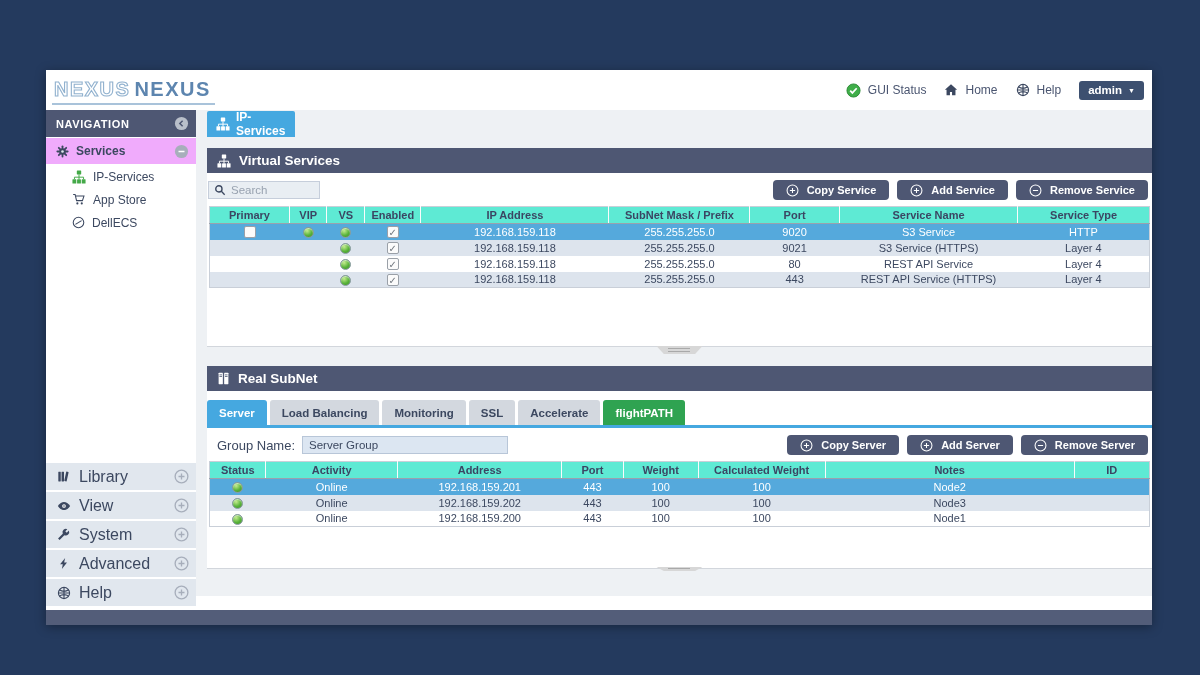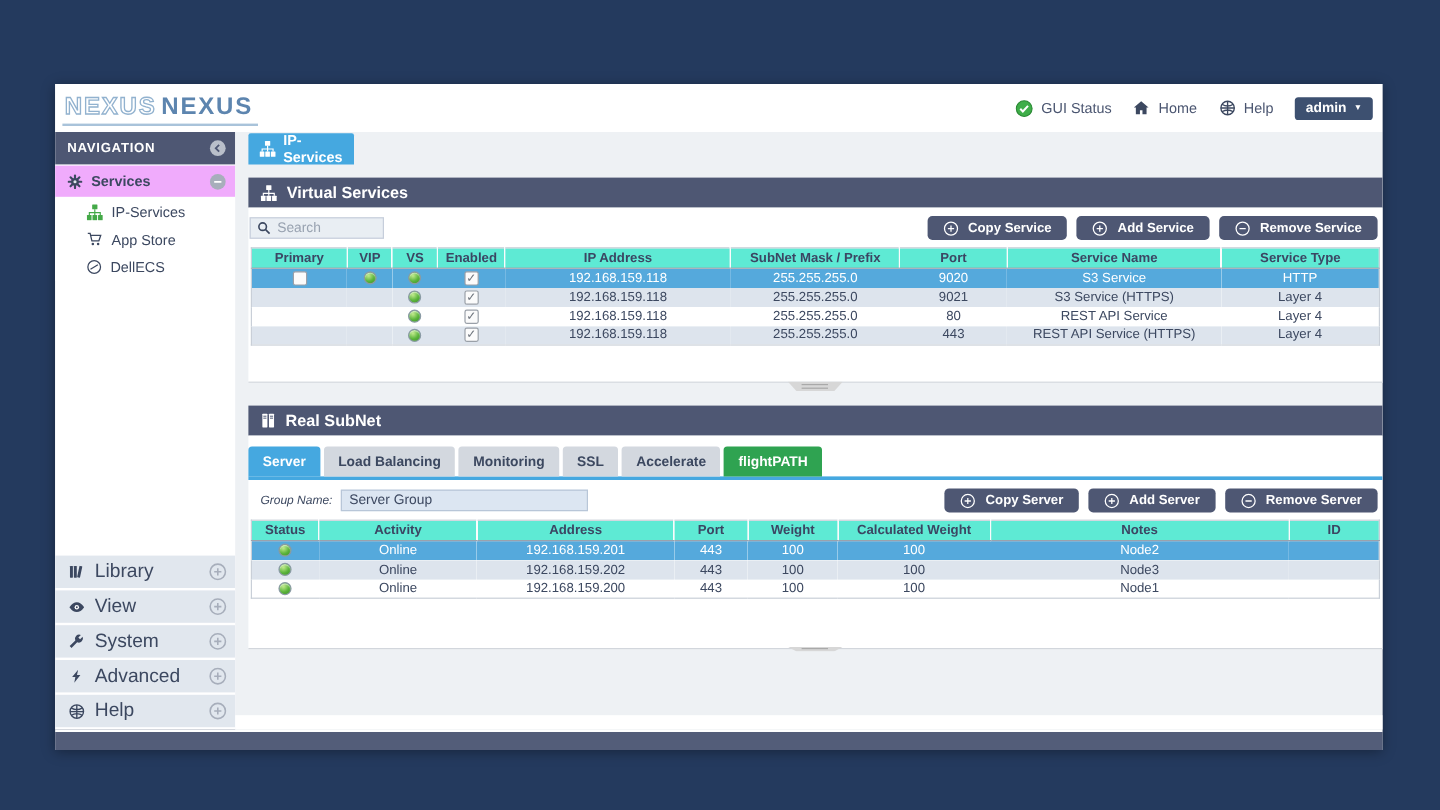--- a/index.html
+++ b/index.html
@@ -47,21 +47,21 @@
   .content { flex:1 1 auto; background:#eef1f4; padding-left:11px; display:flex; flex-direction:column; min-width:0; position:relative; }
   .page-tab { margin-top:1px; height:26px; width:88px; background:#45a8e0; color:#fff; font-size:12px; font-weight:700;
               display:flex; align-items:center; gap:6px; padding:0 9px; border-radius:2px 2px 0 0; cursor:pointer; }
   .page-tab .tab-ico { display:flex; color:#fff; }
 
   .panel { margin-top:11px; }
   .panel-header { height:25px; background:#4e5773; color:#fff; font-size:13.5px; font-weight:700;
                   display:flex; align-items:center; gap:8px; padding:0 10px; }
   .panel-header .ph-ico { display:flex; }
   .panel-body { background:#fff; position:relative; border-bottom:1px solid #d2d6dc; }
-  .vs-body { height:146px; }
+  .vs-body { height:174px; }
   .rs-body { height:178px; }
 
   .toolbar { display:flex; align-items:center; padding:7px 2px 6px 1px; }
   .search-box { width:112px; height:18px; background:#e9eef3; border:1px solid #c6cedb; display:flex;
                 align-items:center; gap:5px; padding:0 5px; color:#3c4860; }
   .search-box input { border:none; background:transparent; outline:none; width:100%; font-family:inherit;
                       font-size:11.5px; color:#3c4860; }
   .search-box input::placeholder { color:#98a2b0; }
   .btn-group { margin-left:auto; display:flex; gap:8px; padding-right:2px; }
   .btn { border:none; background:#4e5773; color:#fff; font-family:inherit; font-weight:700; font-size:11px;
@@ -93,21 +93,21 @@
   .drag-handle.small .dh-lines { height:2px; border-bottom:none; }
 
   .rs-panel { margin-top:19px; }
   .tabs { display:flex; gap:3px; padding:9px 0 0 0; border-bottom:3px solid #45a8e0; }
   .tab { background:#d3d8df; color:#3c4860; font-size:11.5px; font-weight:700; padding:0 12px; height:25px;
          display:flex; align-items:center; border-radius:3px 3px 0 0; cursor:pointer; }
   .tab.active { background:#45a8e0; color:#fff; }
   .tab.green { background:#2fa351; color:#fff; }
 
   .group-row { display:flex; align-items:center; padding:7px 2px 6px 10px; }
-  .group-row label { font-size:10px; color:#3c4860;font-style:italic; }
+  .group-row label { font-size:13px; color:#3c4860; }
   .group-input { width:206px; height:18px; margin-left:7px; background:#dce6f2; border:1px solid #b8c6d8;
                  font-family:inherit; font-size:11.5px; color:#3c4860; padding:0 6px; outline:none; }
 
   .bottom-white { margin-top:auto; height:12px; background:#fff; margin-left:-11px; }
   .footer-bar { height:17px; flex:0 0 auto; background:#535d79; border-top:2px solid #fff; }
 
   
   .vs-grid col.c0{width:8.5%} .vs-grid col.c1{width:4%} .vs-grid col.c2{width:4%} .vs-grid col.c3{width:6%}
   .vs-grid col.c4{width:20%} .vs-grid col.c5{width:15%} .vs-grid col.c6{width:9.5%} .vs-grid col.c7{width:19%}
   .vs-grid col.c8{width:14%}

